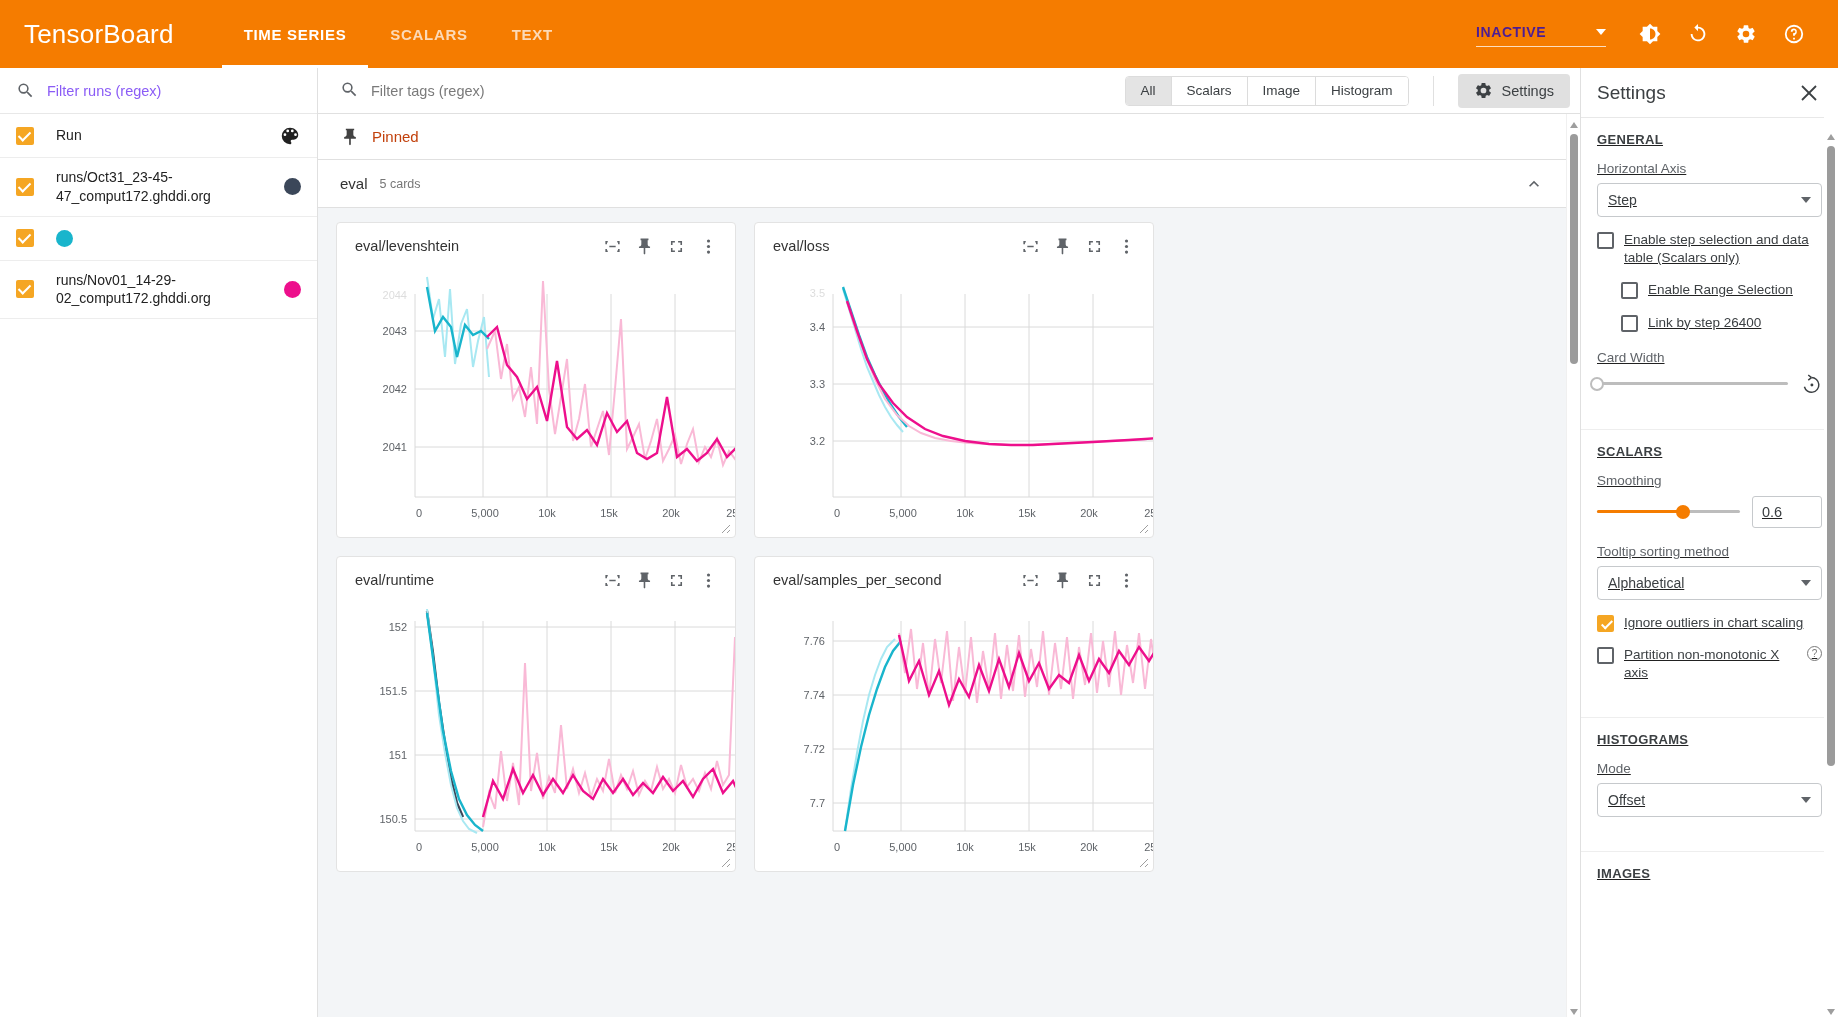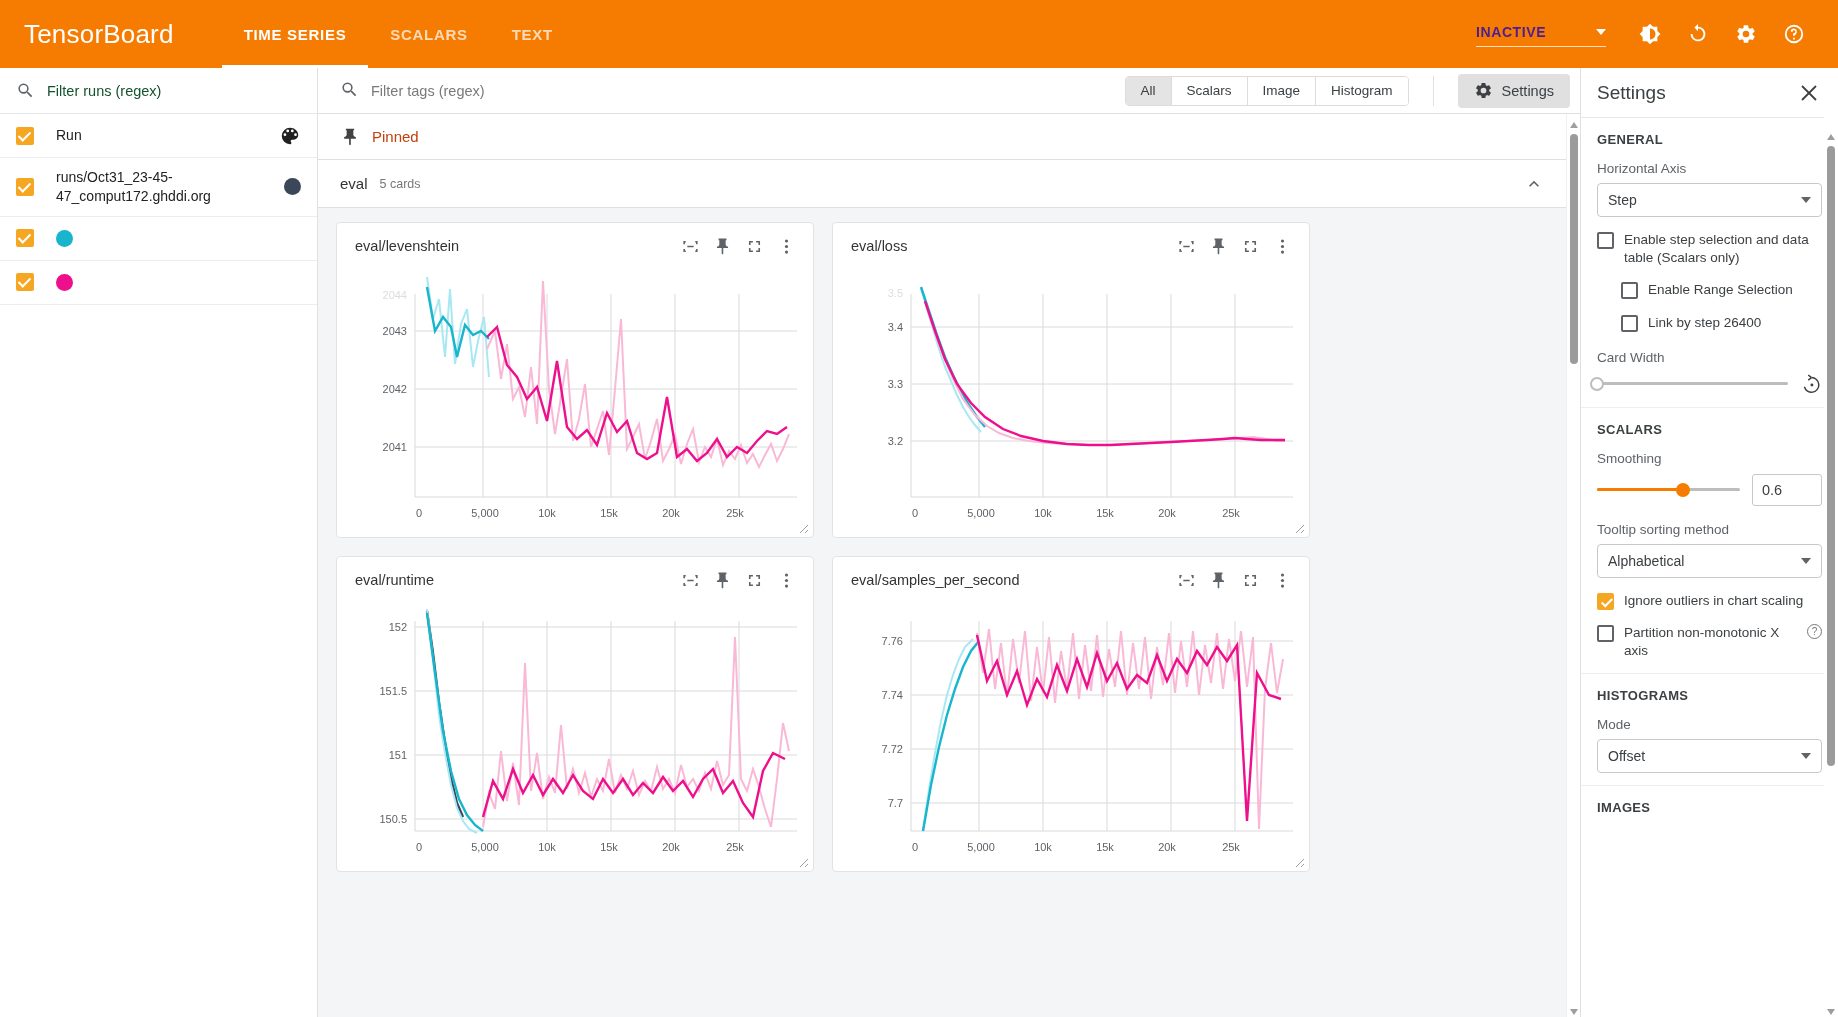--- a/index.html
+++ b/index.html
@@ -37,21 +37,21 @@
   .hicon { width:40px;height:40px;display:flex;align-items:center;justify-content:center;cursor:pointer;border-radius:50%; }
   .hicon svg { width:22px;height:22px;fill:#fff; }
 
   
   .body-wrap { display:flex; height:949px; }
 
   
   .sidebar { width:318px; border-right:1px solid #e0e0e0; display:flex; flex-direction:column; background:#fff; }
   .filter-box { height:46px; display:flex; align-items:center; padding:0 16px; gap:12px; border-bottom:1px solid #e8e8e8;}
   .filter-box svg { width:19px;height:19px;fill:#5f6368;flex:none; }
-  .filter-box .ph { color:#14532d; font-size:14.5px; }
+  .filter-box .ph { color:#8b5cf6; font-size:14.5px; }
   .runrow {
     display:flex; align-items:center; padding:10px 16px; gap:22px;
     border-bottom:1px solid #ededed; min-height:44px; cursor:pointer;
   }
   .cb { width:18px;height:18px;border-radius:2px;background:#f5a623;flex:none;position:relative; }
   .cb:after{content:"";position:absolute;left:5px;top:2px;width:5px;height:10px;border:solid #fff;border-width:0 2px 2px 0;transform:rotate(45deg);}
   .runname { flex:1; font-size:14px; line-height:1.34; color:#222; word-break:break-word; }
   .dot { width:17px;height:17px;border-radius:50%;flex:none; }
   .palette { width:22px;height:22px;flex:none; }
   .palette svg { width:22px;height:22px;fill:#212121; }
@@ -75,21 +75,21 @@
   .pinned-bar svg{width:20px;height:20px;fill:#424242;}
   .pinned-bar span{font-size:15px;color:#c2410c;}
   .group-hdr{height:48px;display:flex;align-items:center;padding:0 22px;border-bottom:1px solid #e0e0e0;background:#fff;}
   .group-hdr .gname{font-size:15px;color:#333;}
   .group-hdr .gcount{font-size:12.5px;color:#777;margin-left:12px;}
   .chev{margin-left:auto;width:20px;height:20px;}
   .chev svg{width:20px;height:20px;fill:#5f6368;}
   .cards-area{flex:1;overflow:hidden;background:#f3f5f7;padding:14px 18px;}
   .cards-grid{display:flex;flex-wrap:wrap;gap:18px;}
   .card{
-    width:478px;height:316px;background:#fff;border:1px solid #e3e3e3;border-radius:4px;
+    width:400px;height:316px;background:#fff;border:1px solid #e3e3e3;border-radius:4px;
     display:flex;flex-direction:column;position:relative;
   }
   .card-hdr{height:46px;display:flex;align-items:center;padding:0 12px 0 18px;gap:2px;}
   .card-title{font-size:14.5px;color:#333;flex:1;overflow:hidden;text-overflow:ellipsis;white-space:nowrap;}
   .cbtn{width:30px;height:30px;display:flex;align-items:center;justify-content:center;cursor:pointer;}
   .cbtn svg{width:19px;height:19px;fill:#5f6368;}
   .plot{flex:1;position:relative;overflow:hidden;}
   .plot svg{display:block;}
   .resize{position:absolute;right:4px;bottom:3px;width:12px;height:12px;}
   .resize svg{width:12px;height:12px;stroke:#9e9e9e;}
@@ -100,21 +100,21 @@
   .vscroll .arrow svg{width:10px;height:10px;fill:#9e9e9e;}
   .vscroll .thumb{position:absolute;left:3px;width:8px;background:#9b9b9b;border-radius:4px;}
 
   
   .settings-panel{width:258px;border-left:1px solid #e0e0e0;display:flex;flex-direction:column;background:#fff;}
   .sp-hdr{height:50px;display:flex;align-items:center;padding:0 16px;border-bottom:1px solid #e8e8e8;}
   .sp-hdr .t{font-size:19px;color:#3c4043;flex:1;}
   .sp-hdr .x{width:26px;height:26px;cursor:pointer;display:flex;align-items:center;justify-content:center;}
   .sp-hdr .x svg{width:18px;height:18px;stroke:#3c4043;}
   .sp-body{flex:1;overflow:hidden;padding:0 0 0 0;}
-  .sp-sec{padding:14px 16px 12px 16px;border-bottom:1px solid #eee;}
+  .sp-sec{padding:14px 16px 34px 16px;border-bottom:1px solid #eee;text-decoration:underline;}
   .sp-sec-title{font-size:13px;font-weight:600;letter-spacing:.35px;color:#3c4043;margin-bottom:14px;}
   .sp-label{font-size:13.5px;color:#5f6368;margin-bottom:7px;}
   .sp-select{
     height:34px;border:1px solid #c6c9cc;border-radius:4px;display:flex;align-items:center;
     padding:0 10px;font-size:14px;color:#3c4043;cursor:pointer;
   }
   .sp-select .dc{margin-left:auto;width:0;height:0;border-left:5px solid transparent;border-right:5px solid transparent;border-top:6px solid #5f6368;}
   .sp-check{display:flex;align-items:flex-start;gap:10px;margin-top:14px;font-size:13.5px;color:#3c4043;line-height:1.35;}
   .box{width:17px;height:17px;border:2px solid #5f6368;border-radius:2px;flex:none;margin-top:1px;}
   .box.on{background:#f5a623;border-color:#f5a623;position:relative;}
@@ -197,20 +197,21 @@
       <span class="cb"></span>
       <span class="runname">runs/Oct31_23-45-47_comput172.ghddi.org</span>
       <span class="dot" style="background:#3b4759"></span>
     </div>
     <div class="runrow">
       <span class="cb"></span>
       <span class="dot" style="background:#19b5cc"></span>
     </div>
     <div class="runrow">
       <span class="cb"></span>
+      <span class="runname">runs/Nov01_14-29-02_comput172.ghddi.org</span>
       <span class="dot" style="background:#ed0f8c"></span>
     </div>
   </div>
 
   <div class="center">
 
     <div class="tagbar">
       <span class="srch">
         <svg viewBox="0 0 24 24">
             <path d="M15.5 14h-.79l-.28-.27A6.47 6.47 0 0 0 16 9.5 6.5 6.5 0 1 0 9.5 16c1.61 0 3.09-.59 4.23-1.57l.27.28v.79l5 4.99L20.49 19l-4.99-5zm-6 0A4.5 4.5 0 1 1 14 9.5 4.5 4.5 0 0 1 9.5 14z"></path>

